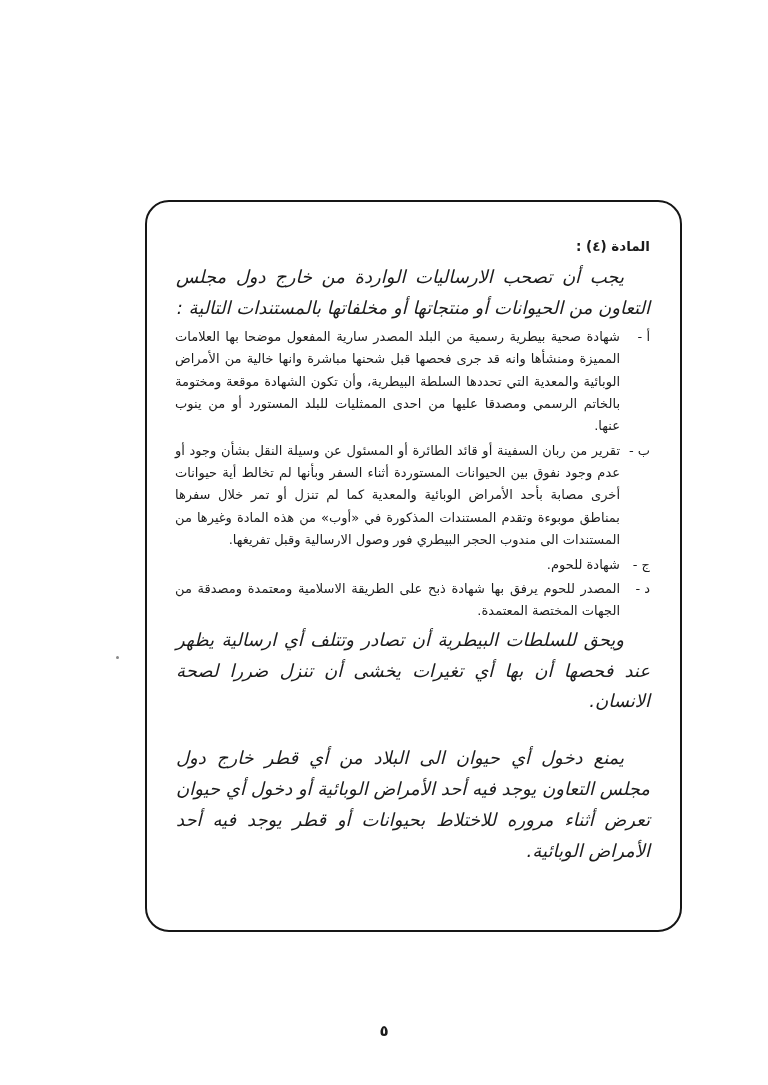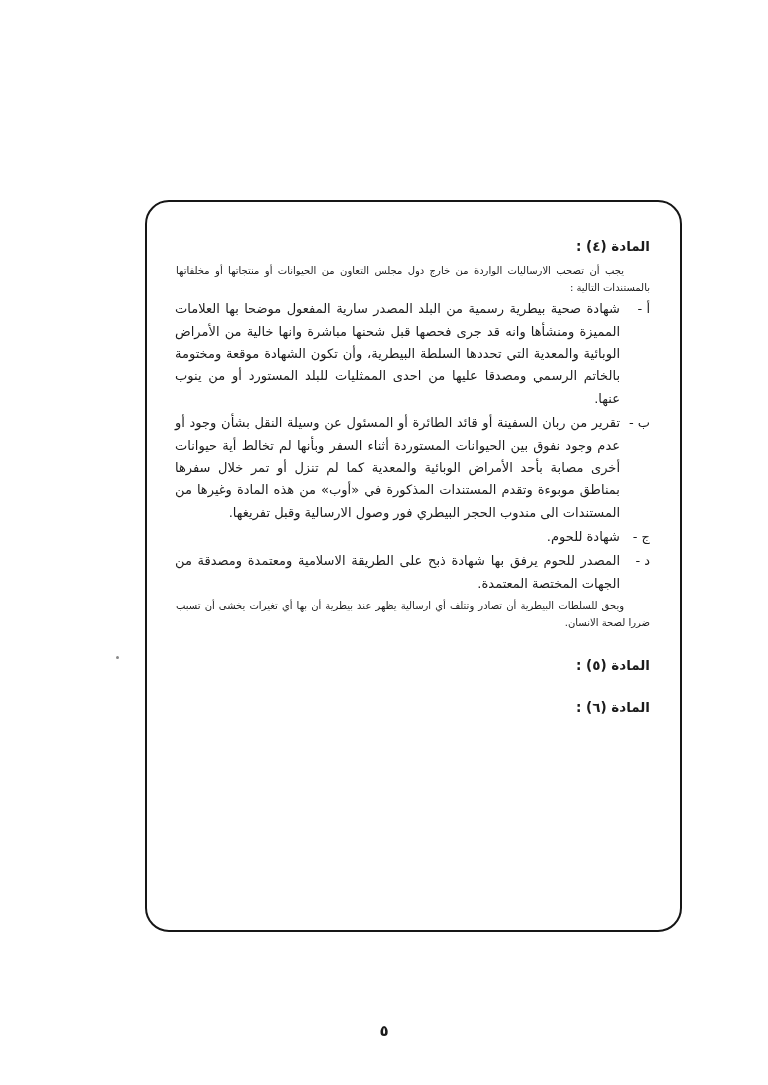--- a/index.html
+++ b/index.html
@@ -32,24 +32,25 @@
   .heading {
     font-size: 13.5px;
     font-weight: bold;
     margin: 0 0 8px 0;
     text-align: right;
   }
   .section-gap {
     margin-top: 26px;
   }
   .para {
-    font-size: 10px;
+    font-size: 18px;
     line-height: 1.72;
     text-align: justify;
     margin: 0 0 2px 1px;
+    font-style: italic;
   }
   .indent {
     text-indent: 26px;
   }
   .item {
     display: flex;
     align-items: flex-start;
     font-size: 13px;
     line-height: 1.72;
     margin: 0 0 2px 0;
@@ -107,29 +108,28 @@
       <div class="item">
         <span class="marker">ج -</span>
         <span class="item-text">شهادة للحوم.</span>
       </div>
 
       <div class="item">
         <span class="marker">د -</span>
         <span class="item-text">المصدر للحوم يرفق بها شهادة ذبح على الطريقة الاسلامية ومعتمدة ومصدقة من الجهات المختصة المعتمدة.</span>
       </div>
 
-      <p class="para indent">ويحق للسلطات البيطرية أن تصادر وتتلف أي ارسالية يظهر عند بيطرية أن بها أي تغيرات يخشى أن تسبب ضررا لصحة الانسان.</p>
+      <p class="para indent">ويحق للسلطات البيطرية أن تصادر وتتلف أي ارسالية يظهر عند فحصها أن بها أي تغيرات يخشى أن تنزل ضررا لصحة الانسان.</p>
     </section>
 
     <section class="section-gap">
-      <h2 class="heading">المادة (٥) :</h2>
+      <p class="para indent">يمنع دخول أي حيوان الى البلاد من أي قطر خارج دول مجلس التعاون يوجد فيه أحد الأمراض الوبائية أو دخول أي حيوان تعرض أثناء مروره للاختلاط بحيوانات أو قطر يوجد فيه أحد الأمراض الوبائية.</p>
     </section>
 
     <section class="section-gap">
-      <h2 class="heading">المادة (٦) :</h2>
     </section>
 
   </div>
 
   <div class="artifact-dot"></div>
 
   <div class="page-number">٥</div>
 
 </div>
 

